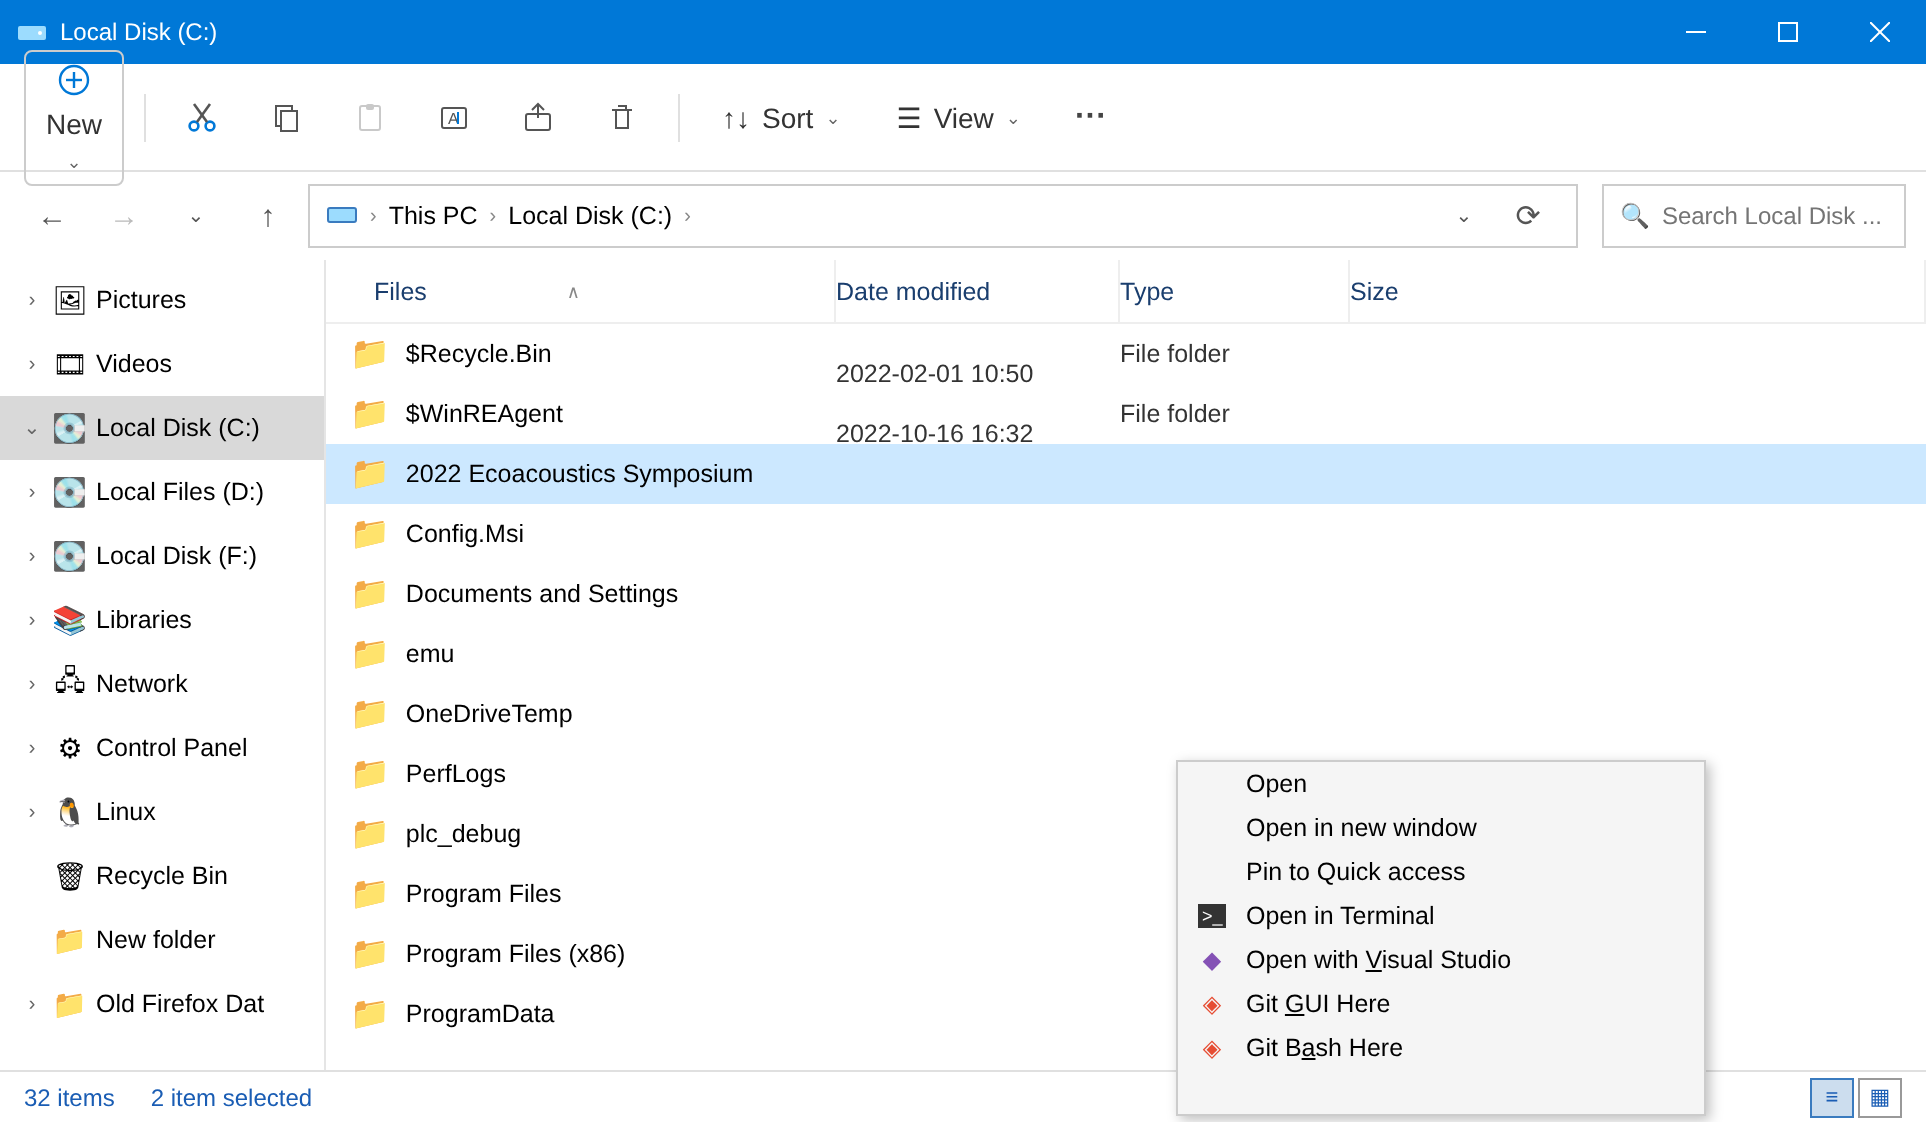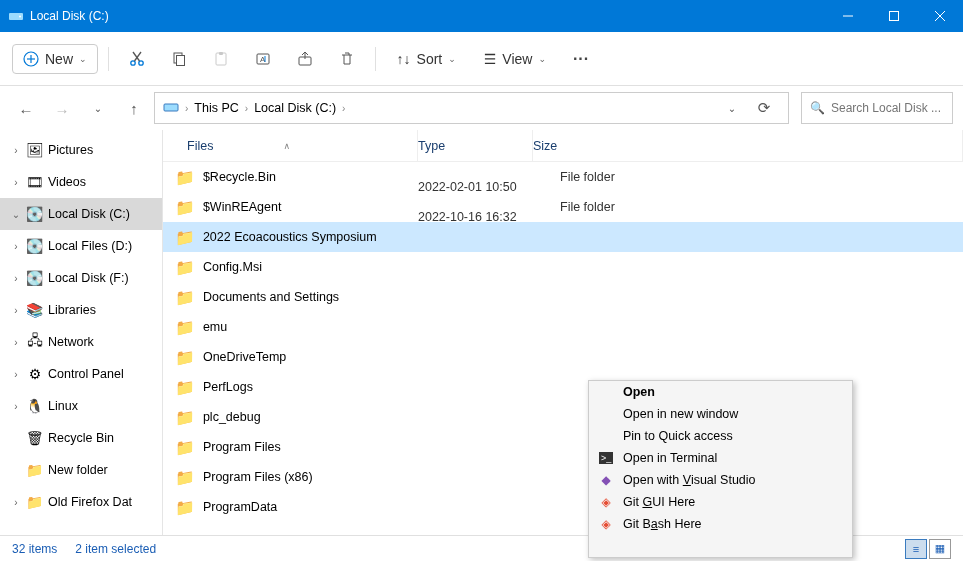--- a/index.html
+++ b/index.html
@@ -8,21 +8,21 @@
 
 .titlebar { height: 32px; background: #0078d7; color: #fff; display: flex; align-items: center; padding-left: 8px; }
 .titlebar .icon { width: 16px; height: 16px; margin-right: 6px; display: flex; align-items: center; }
 .titlebar .title { font-size: 12px; }
 .titlebar .spacer { flex: 1; }
 .win-btn { width: 46px; height: 32px; display: flex; align-items: center; justify-content: center; color: #fff; }
 
 
 .toolbar { height: 54px; border-bottom: 1px solid #e0e0e0; display: flex; align-items: center; padding: 0 12px; gap: 6px; }
 .tool-btn { display: flex; align-items: center; gap: 6px; padding: 6px 10px; border-radius: 4px; border: 1px solid transparent; font-size: 14px; color: #333; }
-.tool-btn.new { border: 1px solid #ccc; }
+.tool-btn.new { border: 1px solid #ccc; flex-direction: column; }
 .tool-btn .chev { font-size: 9px; color: #666; }
 .tool-sep { width: 1px; height: 24px; background: #e0e0e0; margin: 0 4px; }
 .tool-icon { width: 36px; height: 36px; display: flex; align-items: center; justify-content: center; color: #444; font-size: 16px; border-radius: 4px; }
 
 
 .navrow { height: 44px; display: flex; align-items: center; padding: 0 10px; gap: 4px; }
 .nav-btn { width: 32px; height: 32px; display: flex; align-items: center; justify-content: center; color: #555; font-size: 15px; }
 .nav-btn.dis { color: #bbb; }
 .addr { flex: 1; border: 1px solid #ccc; height: 32px; display: flex; align-items: center; padding: 0 8px; gap: 6px; font-size: 12.5px; }
 .addr .crumb { display: flex; align-items: center; gap: 4px; }
@@ -53,21 +53,21 @@
 .row .c-date { width: 142px; color: #333; margin-top: 20px; }
 .row .c-type { width: 115px; color: #333; }
 .folder-ic { color: #f8d16c; font-size: 16px; }
 
 
 .ctxmenu { position: absolute; background: #f5f5f5; border: 1px solid #ccc; box-shadow: 2px 2px 6px rgba(0,0,0,0.25); font-size: 12.5px; }
 .ctxmenu.main-ctx { left: 425px; top: 250px; width: 265px; }
 .ctx-item { height: 22px; display: flex; align-items: center; padding: 0 22px 0 8px; gap: 8px; position: relative; }
 .ctx-item .ic { width: 18px; height: 16px; display: flex; align-items: center; justify-content: center; font-size: 12px; }
 .ctx-item u { text-decoration: underline; }
-.ctx-item .b { font-weight: 700; }
+.ctx-item .b { font-weight: 400; }
 
 
 .status { height: 26px; border-top: 1px solid #e0e0e0; display: flex; align-items: center; padding: 0 12px; font-size: 12px; color: #1a5db4; gap: 18px; }
 .status .right { margin-left: auto; display: flex; gap: 2px; }
 .view-toggle { width: 22px; height: 20px; border: 1px solid #999; display: flex; align-items: center; justify-content: center; font-size: 11px; }
 .view-toggle.active { background: #cde; border-color: #3a7bbf; }
 
 
 svg.i16 { width: 16px; height: 16px; }
 </style>
@@ -251,20 +251,23 @@
         <span class="ic">📁</span>
         <span>Old Firefox Dat</span>
       </div>
     </div>
   <div class="list">
     <div class="cols">
       <div class="col-name">
           <span>Files</span>
           <span style="font-size:9px;color:#888">∧</span>
         </div>
+      <div class="col-date">
+          <span>Date modified</span>
+        </div>
       <div class="col-type">
           <span>Type</span>
         </div>
       <div class="col-size">
           <span>Size</span>
         </div>
     </div>
     <div id="rows">
         <div class="row">
           <div class="c-name">

